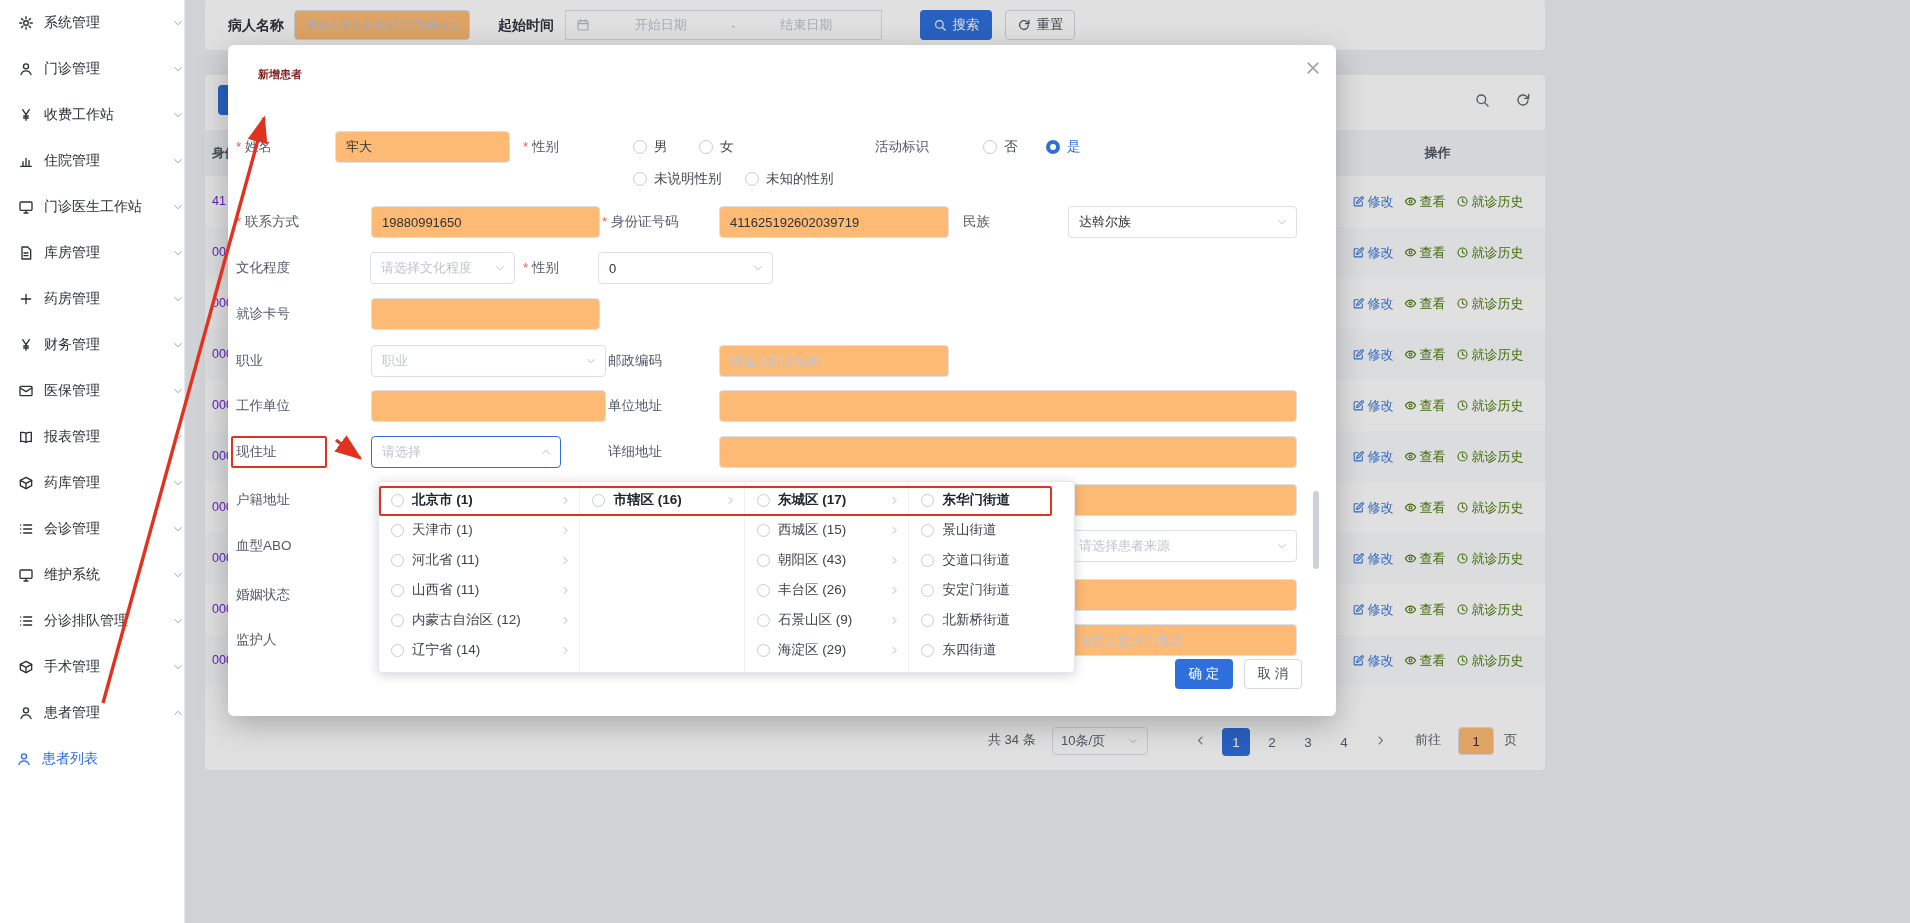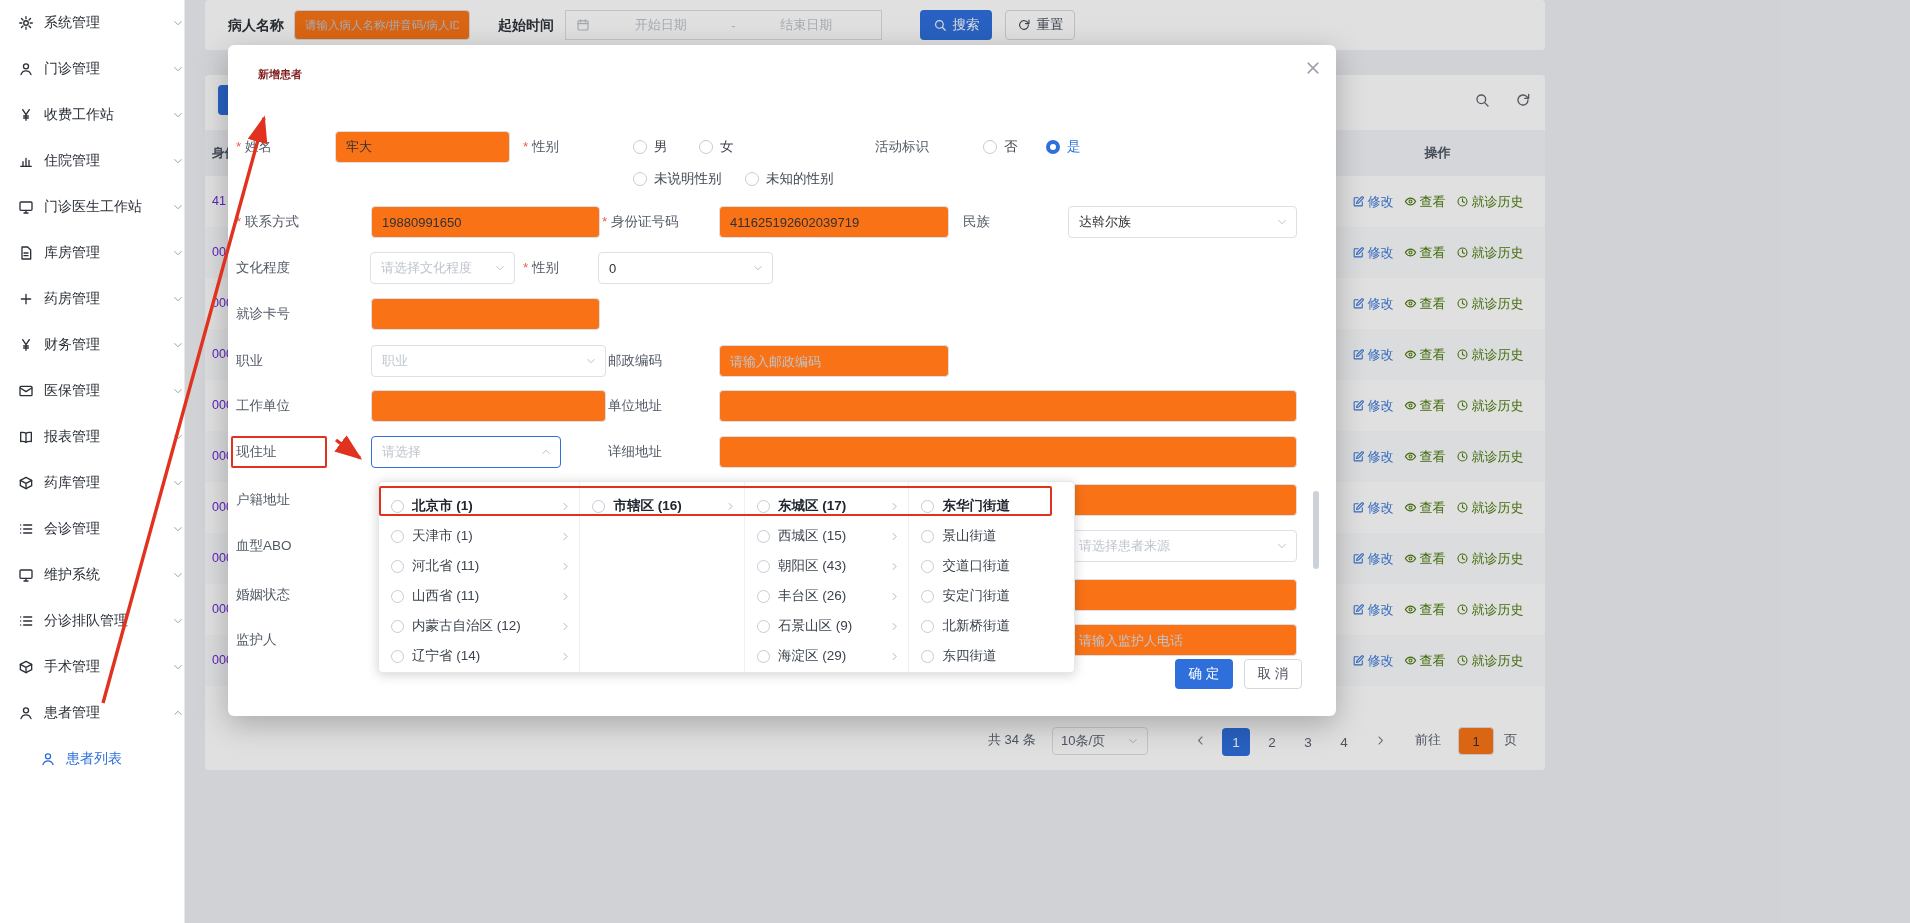--- a/index.html
+++ b/index.html
@@ -9,28 +9,28 @@
   em,i{font-style:normal}
   .icon{display:inline-flex}
   .icon svg{width:100%;height:100%;display:block}
 
   
   #sidebar{position:absolute;left:0;top:0;width:185px;height:923px;background:#fff;border-right:1px solid #e6e8eb;z-index:20}
   .side-item{height:46px;display:flex;align-items:center;padding:0 0 0 18px;gap:10px;font-size:14px;color:#2b3038;cursor:pointer}
   .side-item .icon{width:16px;height:16px;flex:0 0 16px;color:#2b3038}
   .side-item .lbl2{flex:1;white-space:nowrap;overflow:hidden}
   .side-item .icon.chev{width:12px;height:12px;flex:0 0 12px;color:#9aa0aa}
-  .side-sub{height:46px;display:flex;align-items:center;padding-left:40px;gap:10px;font-size:14px;color:#2e6fdc;cursor:pointer}
+  .side-sub{height:46px;display:flex;align-items:center;padding-left:16px;gap:10px;font-size:14px;color:#2e6fdc;cursor:pointer}
   .side-sub .icon{width:16px;height:16px;color:#2e6fdc}
 
   .card{position:absolute;background:#fff;border-radius:4px}
   #overlay{position:absolute;left:185px;top:0;width:1725px;height:923px;background:rgba(0,0,0,.12);z-index:10;pointer-events:none}
 
   .blabel{position:absolute;font-size:14px;font-weight:bold;color:#2f343c;height:30px;line-height:30px;white-space:nowrap}
-  .inp{position:absolute;height:32px;border:1px solid #dcdfe6;border-radius:4px;background:#f97316;padding:0 10px;font-size:13px;color:#303133;font-family:inherit;outline:none}
+  .inp{position:absolute;height:32px;border:1px solid #dcdfe6;border-radius:4px;background:#fdba74;padding:0 10px;font-size:13px;color:#303133;font-family:inherit;outline:none}
   .inp::placeholder{color:#bfc4ce}
   .inp.center{text-align:center}
   .inp.h30{height:30px}
   .btn-primary{position:absolute;background:#2e6fdc;color:#fff;border:none;border-radius:4px;font-size:13.5px;display:flex;align-items:center;justify-content:center;gap:6px;font-family:inherit;cursor:pointer;white-space:nowrap}
   .btn-plain{position:absolute;background:#fff;border:1px solid #d5d9df;color:#4a515c;border-radius:4px;font-size:13.5px;display:flex;align-items:center;justify-content:center;gap:6px;font-family:inherit;cursor:pointer;white-space:nowrap}
   .btn-primary .icon,.btn-plain .icon{width:14px;height:14px}
   .date-range{position:absolute;border:1px solid #dcdfe6;border-radius:0;background:#fff;display:flex;align-items:center;padding:0 10px;gap:6px;font-size:13px}
   .date-range .dph{flex:1;text-align:center;color:#bfc4ce;white-space:nowrap}
   .date-range .dsep{color:#bfc4ce}
   .icon.dicon{width:14px;height:14px;color:#b9bec8;flex:0 0 14px}
@@ -72,21 +72,21 @@
   .sel .ph{flex:1;color:#bfc4ce;white-space:nowrap;overflow:hidden}
   .sel.focus{border-color:#2e6fdc}
   .radio-item{position:absolute;display:flex;align-items:center;gap:7px;height:20px;font-size:13.5px;color:#40474f;cursor:pointer;white-space:nowrap}
   .radio{display:inline-block;width:14px;height:14px;border:1px solid #c6cbd4;border-radius:50%;background:#fff;flex:0 0 auto}
   .radio.checked{border:4.5px solid #2e6fdc}
   .radio-item.on em{color:#2e6fdc}
   .radio.sm{width:13px;height:13px}
 
   
   .casc-panel{position:absolute;background:#fff;border:1px solid #e4e7ed;border-radius:4px;box-shadow:0 2px 12px rgba(0,0,0,.18);display:flex;z-index:5}
-  .casc-col{height:100%;border-right:1px solid #f0f1f3;overflow:hidden;padding-top:9px}
+  .casc-col{height:100%;border-right:1px solid #f0f1f3;overflow:hidden;padding-top:3px}
   .casc-col:last-child{border-right:none}
   .casc-item{height:30px;display:flex;align-items:center;padding:0 8px 0 12px;gap:8px;font-size:13.5px;color:#3c434d;cursor:pointer}
   .casc-item .casc-label{flex:1;white-space:nowrap;overflow:hidden}
   .casc-item.active .casc-label{font-weight:bold;color:#20262e}
   .icon.casc-arrow{width:11px;height:11px;flex:0 0 11px;color:#a7adb8}
 
   
   .ann-box{position:absolute;border:2.5px solid #e0321f;border-radius:2px;z-index:90;pointer-events:none}
   #arrows{position:absolute;left:0;top:0;z-index:92;pointer-events:none}
 </style>

